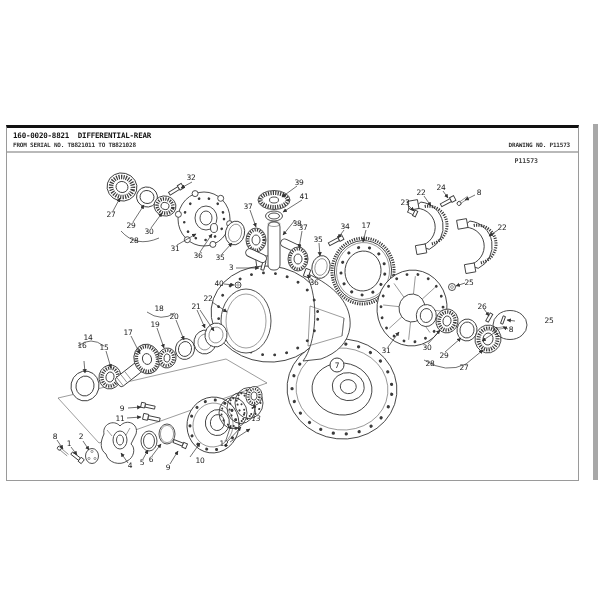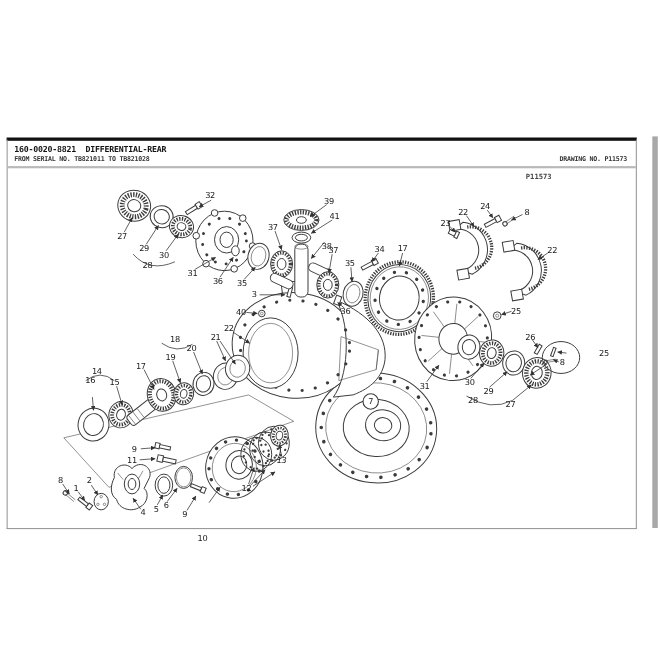--- a/index.html
+++ b/index.html
@@ -8,21 +8,21 @@
   
   .sheet{position:absolute;left:6px;top:125px;width:571px;height:352px;
          border:1px solid #9a9a9a;border-top:3px solid #111;background:#fff;}
   .sheet-header{position:absolute;left:0;top:0;width:100%;height:23px;border-bottom:2px solid #b9b9b9;}
   .hdr-title{position:absolute;left:6px;top:3px;font-size:7.5px;font-weight:bold;color:#111;
              letter-spacing:-0.2px;white-space:pre;}
   .hdr-serial{position:absolute;left:6px;top:13px;font-size:6px;font-weight:bold;color:#333;
               letter-spacing:-0.2px;white-space:pre;}
   .hdr-drawno{position:absolute;right:8px;top:13px;font-size:6px;font-weight:bold;color:#333;
               letter-spacing:-0.2px;}
-  .page-ref{position:absolute;left:478px;top:157px;width:60px;text-align:left;
+  .page-ref{position:absolute;left:478px;top:157px;width:60px;text-align:right;
             font-size:6.5px;font-weight:bold;color:#444;}
   .edge-strip{position:absolute;left:593px;top:124px;width:5px;height:356px;background:#a8a8a8;}
   
   svg.art{position:absolute;left:0;top:0;}
   #callout-layer{position:absolute;left:0;top:0;width:600px;height:600px;pointer-events:none;}
   .callout{position:absolute;transform:translate(-50%,-50%);
            font-family:"DejaVu Sans",sans-serif;font-size:7.5px;color:#1a1a1a;
            letter-spacing:-0.3px;line-height:1;}
   .callout.circled{width:13px;height:13px;border:1px solid #3b3b3b;border-radius:50%;
                    background:#fff;display:flex;align-items:center;justify-content:center;}
@@ -450,19 +450,19 @@
       <span class="callout" style="left: 82px; top: 346px;">16</span>
       <span class="callout" style="left: 122px; top: 409px;">9</span>
       <span class="callout" style="left: 120px; top: 419px;">11</span>
       <span class="callout" style="left: 55px; top: 437px;">8</span>
       <span class="callout" style="left: 69px; top: 444px;">1</span>
       <span class="callout" style="left: 81px; top: 437px;">2</span>
       <span class="callout" style="left: 130px; top: 466px;">4</span>
       <span class="callout" style="left: 142px; top: 463px;">5</span>
       <span class="callout" style="left: 151px; top: 460px;">6</span>
       <span class="callout" style="left: 168px; top: 468px;">9</span>
-      <span class="callout" style="left: 184px; top: 461px; margin-top: 29px;">10</span>
+      <span class="callout" style="left: 200px; top: 461px;">10</span>
       <span class="callout" style="left: 224px; top: 444px;">12</span>
       <span class="callout" style="left: 256px; top: 419px; font-style: italic;">13</span>
       <span class="callout circled" style="left: 337px; top: 365px;">7</span>
     </div>
 
 </div>
 
 </body></html>

